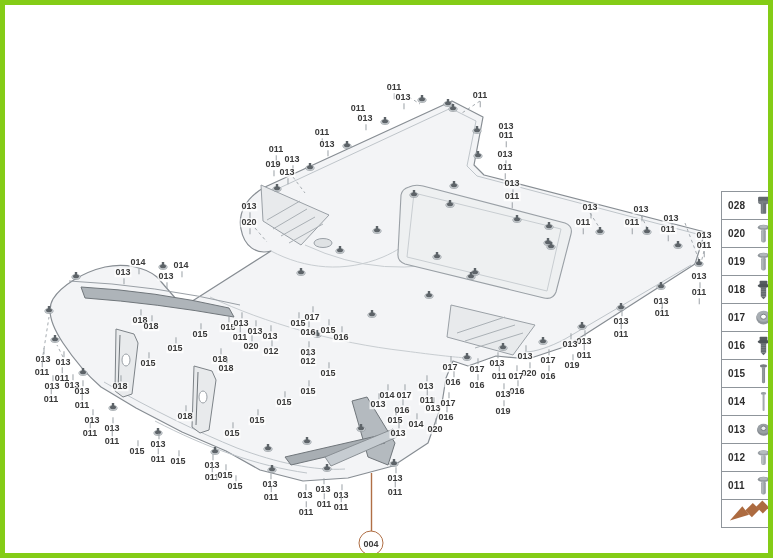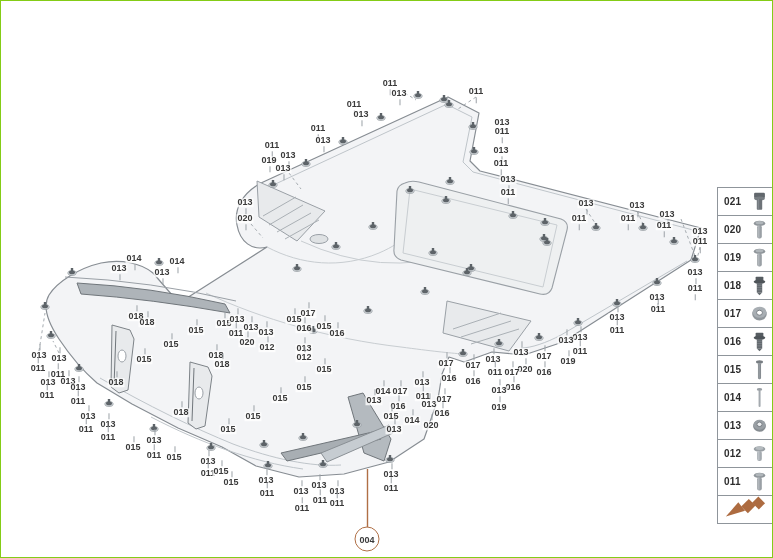--- a/index.html
+++ b/index.html
@@ -1,17 +1,17 @@
 <!DOCTYPE html>
 <html><head>
 <meta charset="utf-8">
 <style>
   html,body{margin:0;padding:0;background:#fff;}
   .stage{position:relative;width:773px;height:558px;background:#ffffff;
-    border:1px solid #84cc16;box-sizing:border-box;overflow:hidden;
+    border:5px solid #84cc16;box-sizing:border-box;overflow:hidden;
     font-family:"Liberation Sans",sans-serif;}
   .diagram-svg{position:absolute;left:0;top:0;z-index:1;}
   .callout{position:absolute;transform:translate(-50%,-50%);font-size:9px;font-weight:bold;
     color:#3a3a3a;background:rgba(255,255,255,.78);padding:0 1px;line-height:1.05;z-index:3;
     white-space:nowrap;cursor:pointer;}
   .callout .dash{position:absolute;left:50%;width:0;height:6px;border-left:1px dashed #9ba1a6;}
   .callout .dash.d{top:100%;margin-top:1px;}
   .callout .dash.u{bottom:100%;margin-bottom:1px;}
   .legend{position:absolute;left:716px;top:187px;width:56px;z-index:4;}
   .legend-row{display:flex;align-items:center;justify-content:space-between;height:29px;
@@ -392,21 +392,21 @@
       <div class="callout" style="left: 336px; top: 491px;">013<span class="dash u"></span></div>
       <div class="callout" style="left: 336px; top: 503px;">011<span class="dash u"></span></div>
       <div class="callout" style="left: 390px; top: 474px;">013<span class="dash u"></span></div>
       <div class="callout" style="left: 390px; top: 488px;">011<span class="dash u"></span></div>
     </div>
 
   <div class="hl-callout" style="left:366px;top:538px;">004</div>
 
   <div class="legend" id="legend">
       <div class="legend-row">
-        <span class="num">021</span>
+        <span class="num">028</span>
         <span class="ic">
           <svg width="17" height="26" viewBox="0 0 22 28">
             <rect x="4" y="2" width="14" height="7" rx="1.5" fill="#62686d"></rect>
             <ellipse cx="11" cy="9.5" rx="7" ry="2.5" fill="#787e83"></ellipse>
             <rect x="7.5" y="10" width="7" height="14" rx="1" fill="#6d7378"></rect>
             <rect x="8.5" y="10" width="2" height="13" fill="#8a9095" opacity=".7"></rect>
           </svg>
         </span>
       </div>
       <div class="legend-row">

